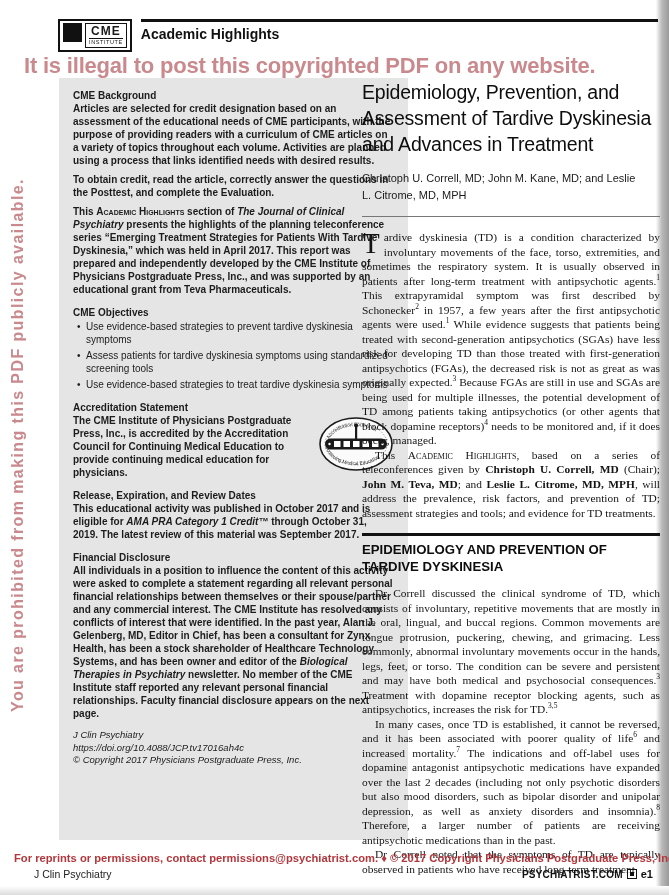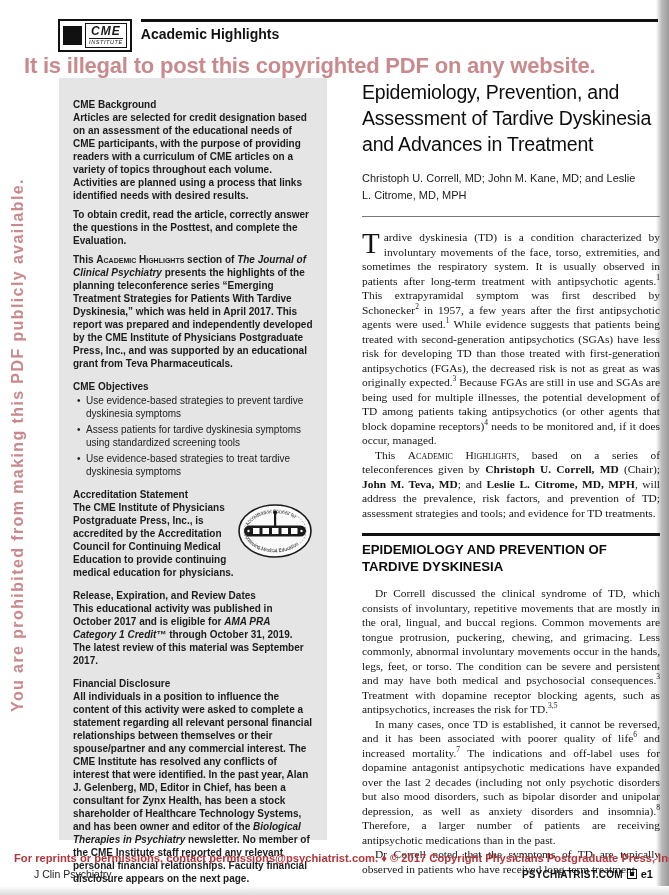--- a/index.html
+++ b/index.html
@@ -7,38 +7,38 @@
           font-family:"Liberation Sans", sans-serif; color:#1a1a1a; margin:0 auto; }
 
   
   .edge-right { position:absolute; right:0; top:0; width:13px; height:100%;
                 background:linear-gradient(to right,#fdfdfd,#b9b9b9 45%,#9a9a9a); }
   .edge-bottom { position:absolute; left:0; bottom:0; width:100%; height:9px;
                  background:linear-gradient(to bottom,#ffffff,#dcdcdc); }
 
   
   .masthead { position:absolute; left:58px; top:19px; width:600px; display:flex; align-items:flex-start; }
-  .cme-logo { border:2px solid #111; background:#fff; display:flex; align-items:center; padding:2px 3px;font-style:italic; }
+  .cme-logo { border:2px solid #111; background:#fff; display:flex; padding:2px 3px; }
   .cme-sq { width:19px; height:19px; background:#111; margin-right:3px; }
   .cme-txt { border:1px solid #111; padding:1px 3px; text-align:center; line-height:1; }
   .cme-big { display:block; font-weight:bold; font-size:12px; letter-spacing:1px; }
   .cme-inst { display:block; font-size:5.5px; letter-spacing:0.6px; border-top:1px solid #111; margin-top:1px; padding-top:1px; }
   .mast-right { flex:1; margin-left:9px; border-top:3px solid #111; padding-top:4px; }
   .mast-title { font-weight:bold; font-size:14px; color:#111; }
 
   
   .wm-top { position:absolute; left:24px; top:53px; width:648px; font-size:22px; font-weight:bold;
             color:#c9898d; letter-spacing:-0.2px; white-space:nowrap; }
   .wm-side { position:absolute; left:-330px; top:434px; width:700px; height:22px;
              transform:rotate(-90deg); font-size:16px; font-weight:bold; letter-spacing:1.4px;
              color:#c9898d; text-align:center; white-space:nowrap; }
 
   
-  .sidebar { position:absolute; left:59px; top:78px; width:268px; height:762px; background:#e5e5e5;
-             box-sizing:border-box; padding:20px 14px; font-size:10px; line-height:13px; color:#1c1c1c; }
+  .sidebar { position:absolute; left:59px; top:78px; width:349px; height:762px; background:#e5e5e5;
+             box-sizing:border-box; padding:11px 14px; font-size:10px; line-height:13px; color:#1c1c1c; }
   .side-h { font-weight:bold; font-size:10px; margin:10px 0 0 0; }
   .side-h.first { margin-top:0; }
   .side-p { margin:0 0 6px 0;font-weight:bold; }
   .side-p i, .side-journal i { font-style:italic; }
   .sc { font-variant:small-caps; }
   .objectives { list-style:none; margin:1px 0 6px 0; padding:0; }
   .objectives li { position:relative; padding-left:13px; margin-bottom:3px; }
   .objectives li::before { content:"•"; position:absolute; left:4px; top:0; }
   .accme-seal { float:right; margin:2px 0 2px 6px; }
   .side-journal { font-style:italic; font-size:9.5px; line-height:12.5px; margin-top:9px; }

